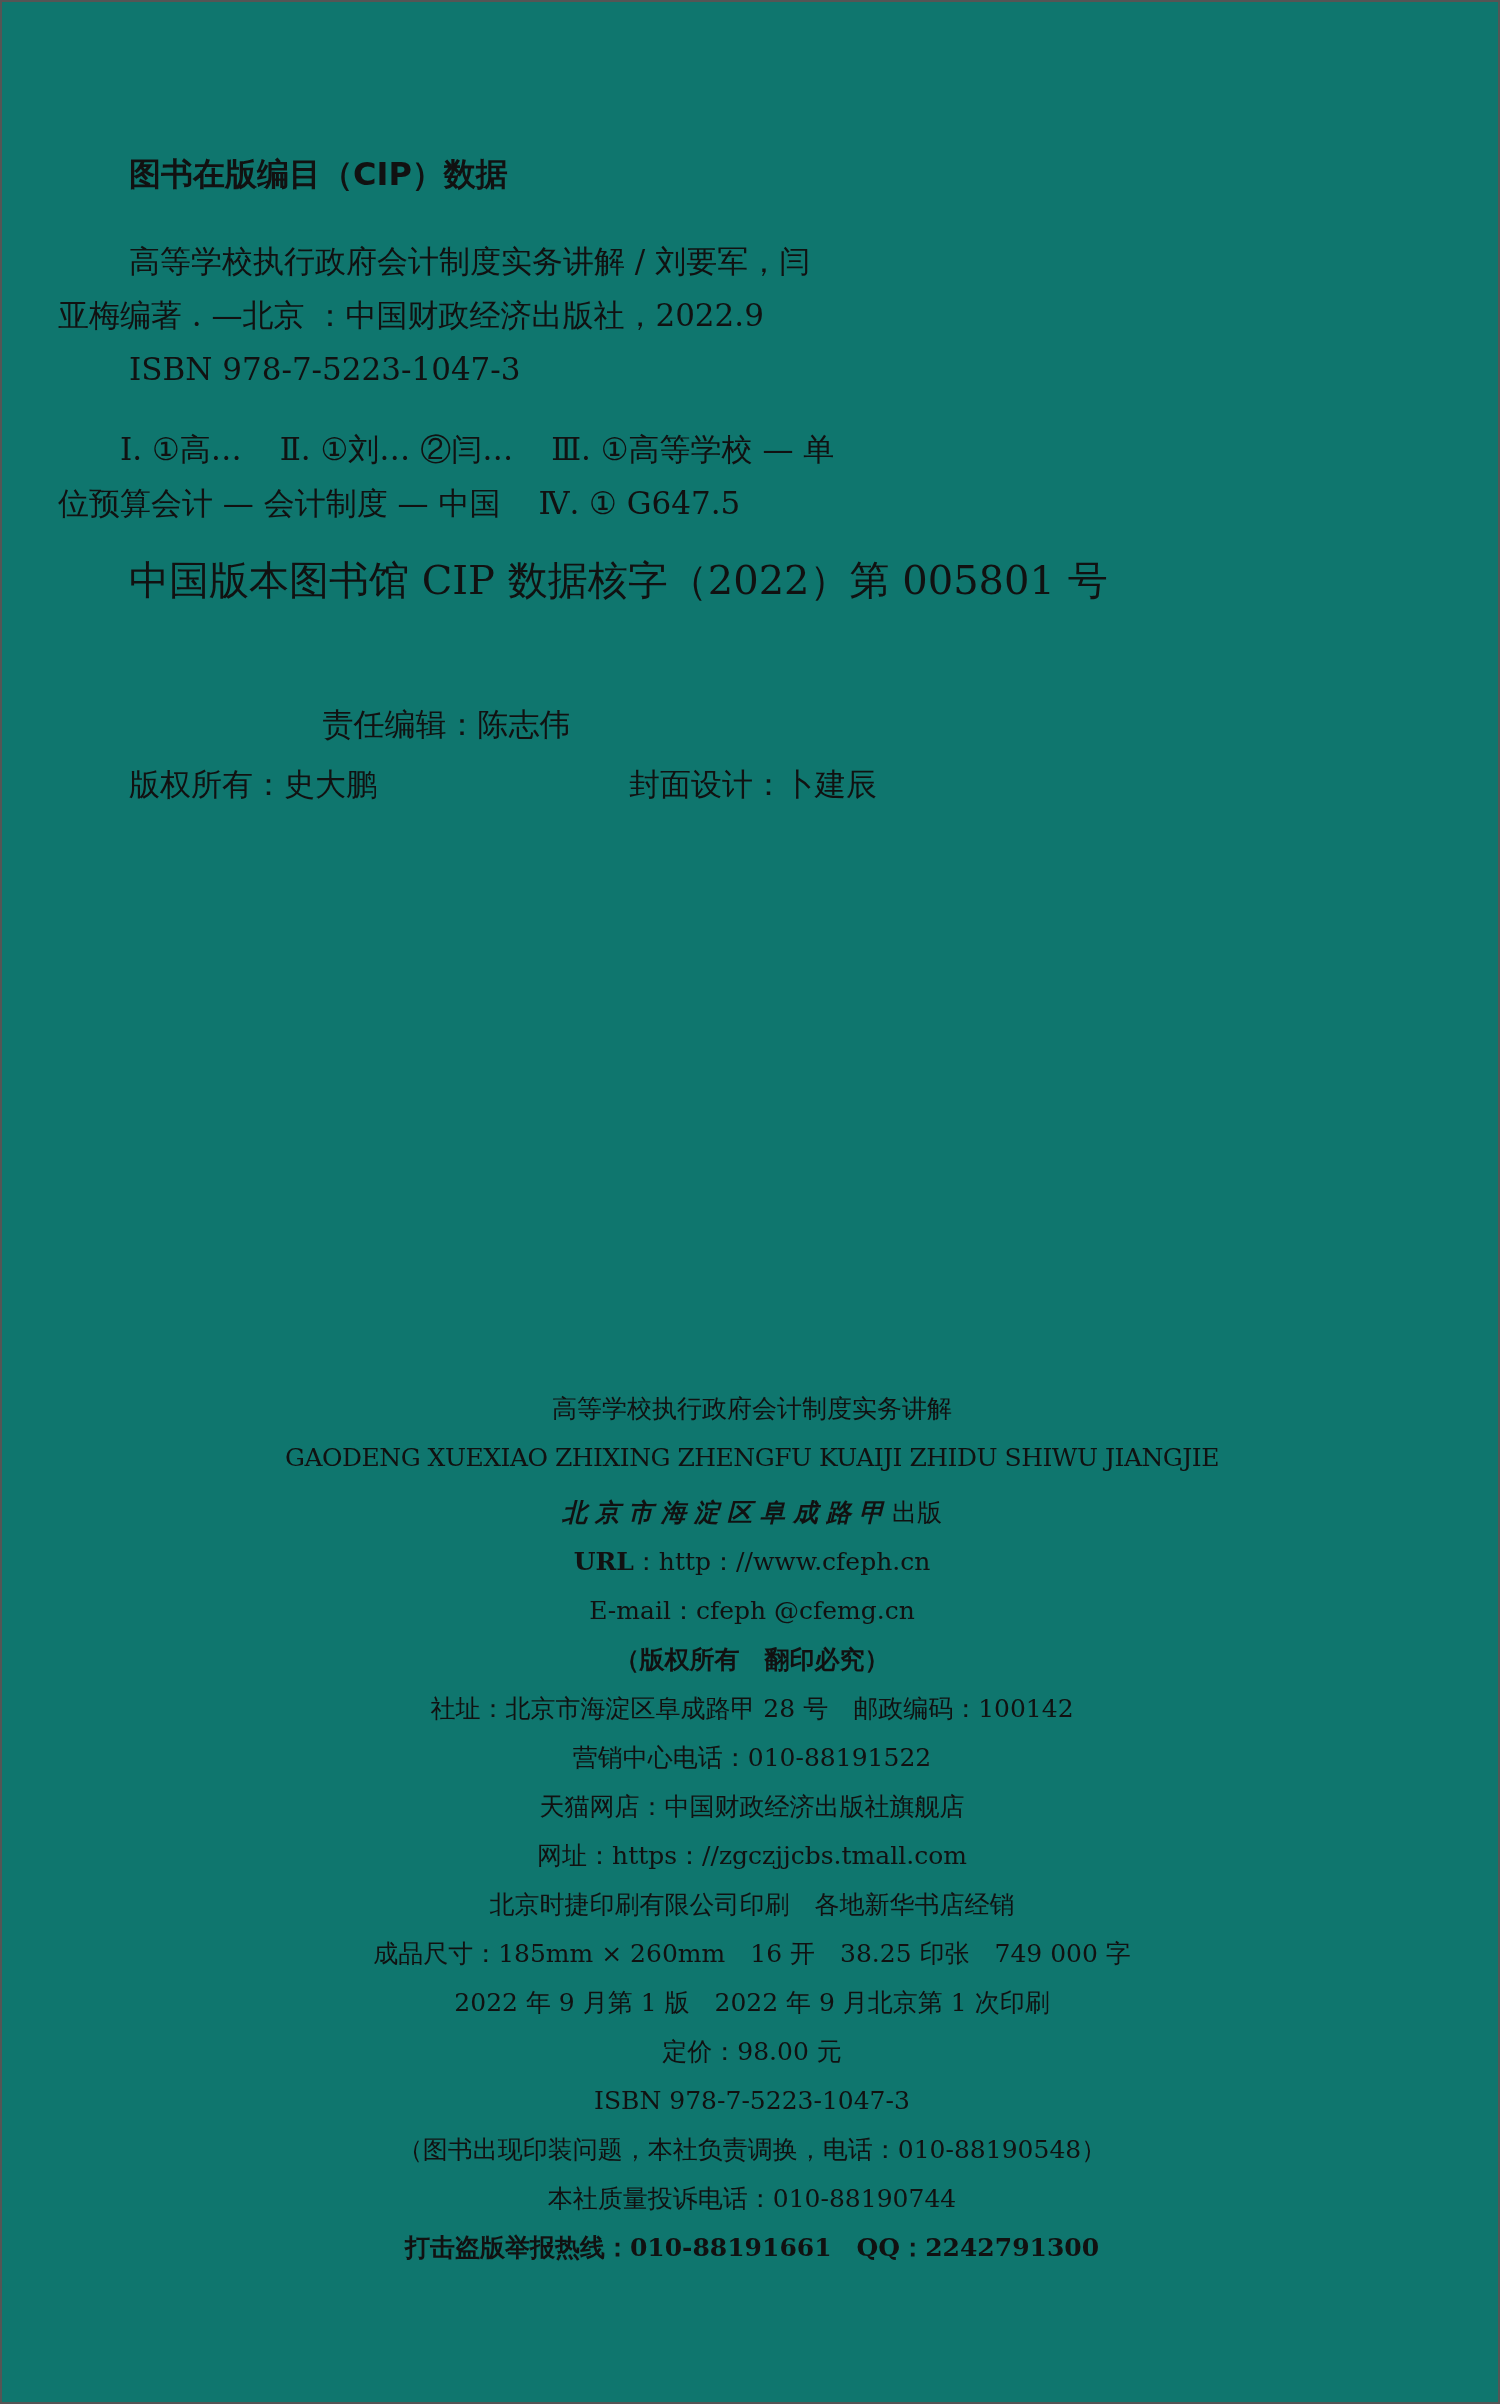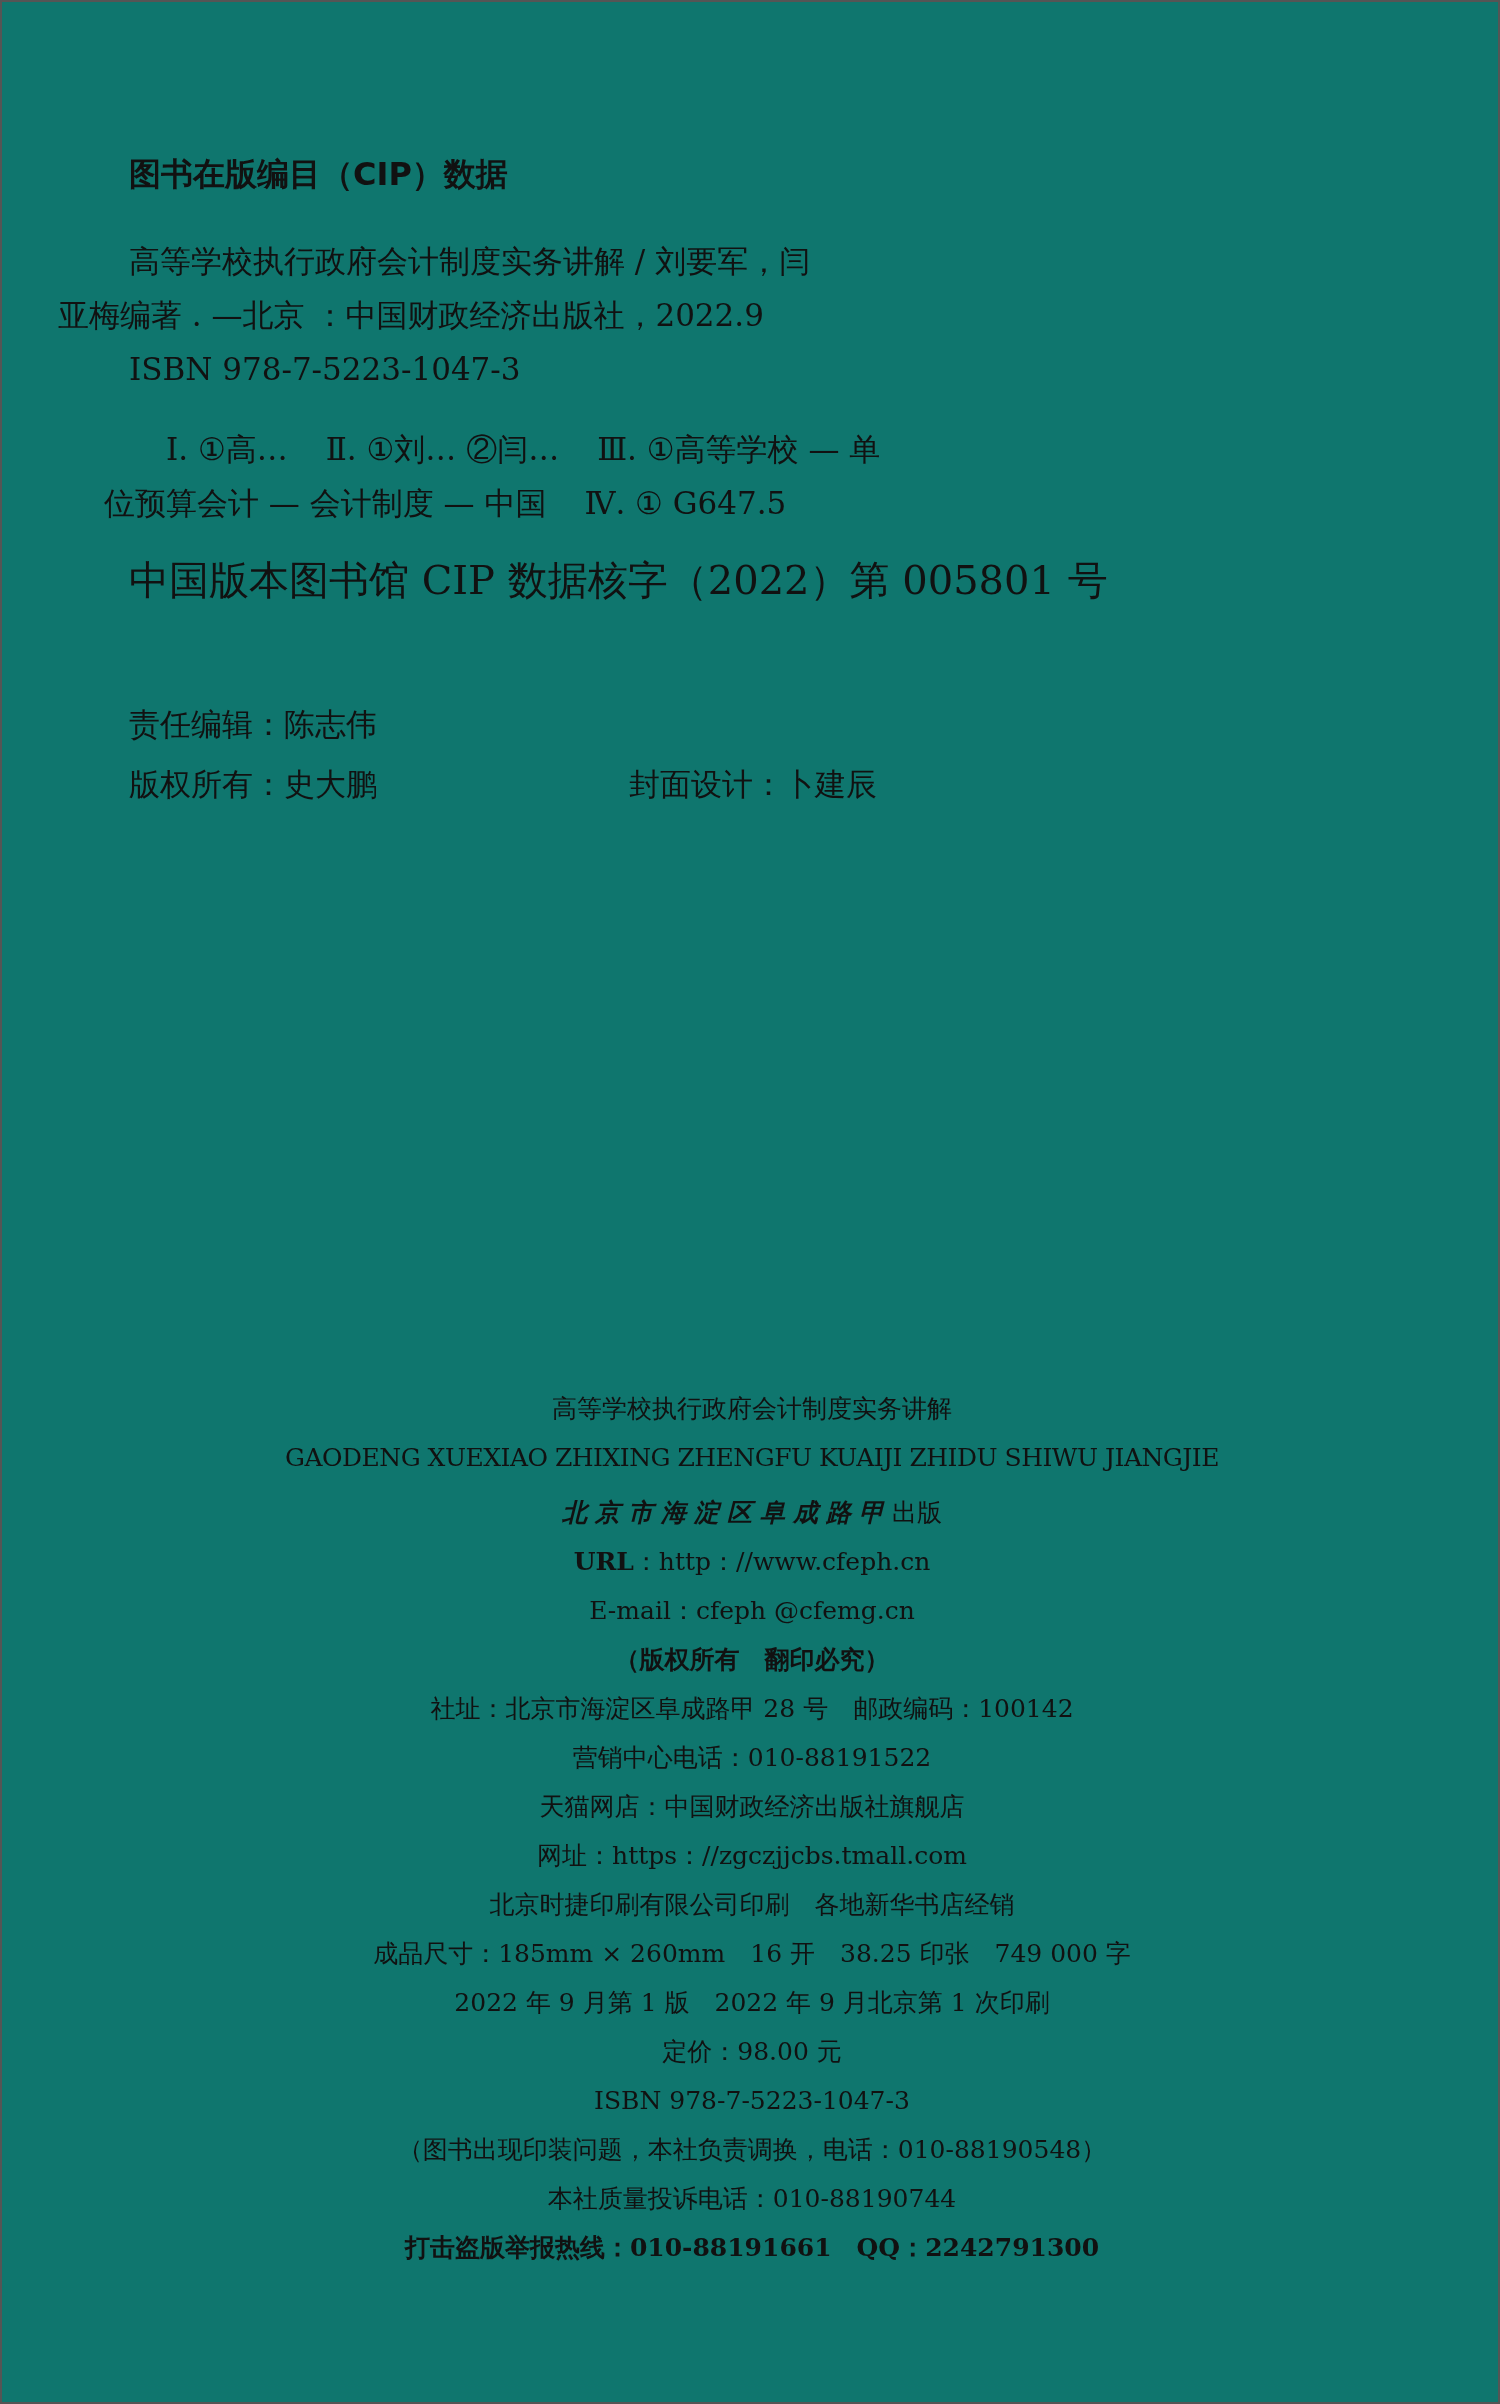--- a/index.html
+++ b/index.html
@@ -19,29 +19,29 @@
       font-weight: bold; font-size: 32px; line-height: 44px;
       white-space: nowrap; letter-spacing: 0px;
     }
     .cip-block {
       position: absolute; left: 56px; top: 232px; width: 860px;
       font-size: 31px; line-height: 54px;
     }
     .cip-block .line { white-space: nowrap; }
     .indent { padding-left: 71px; }
     .cip-class { position: absolute; left: 56px; top: 420px; font-size: 31px; line-height: 54px; }
-    .cip-class .line { white-space: nowrap; margin-left: 46px; }
+    .cip-class .line { white-space: nowrap; }
     .cip-class .sp { display: inline-block; width: 38px; }
     .cip-number { position: absolute; left: 127px; top: 553px; font-size: 40px; line-height: 50px; white-space: nowrap; }
     .staff {
       position: absolute; left: 127px; top: 692px; width: 1000px;
       font-size: 31px; line-height: 60px;
       font-family: "DejaVu Sans", "Liberation Sans", sans-serif;
     }
-    .staff-row { display: flex; }
+    .staff-row { display: flex; justify-content: center; }
     .staff-cell { width: 613px; white-space: nowrap; }
     .colophon {
       position: absolute; left: 0; top: 1382px; width: 1500px;
       text-align: center; font-size: 25px; line-height: 49px;
     }
     .colophon .row { white-space: nowrap; }
     .bold { font-weight: bold; }
     .publisher-logo { font-style: italic; font-weight: bold; letter-spacing: 8px; }
     .sans { font-family: "DejaVu Sans", "Liberation Sans", sans-serif; }
     .tight { letter-spacing: -0.5px; }

